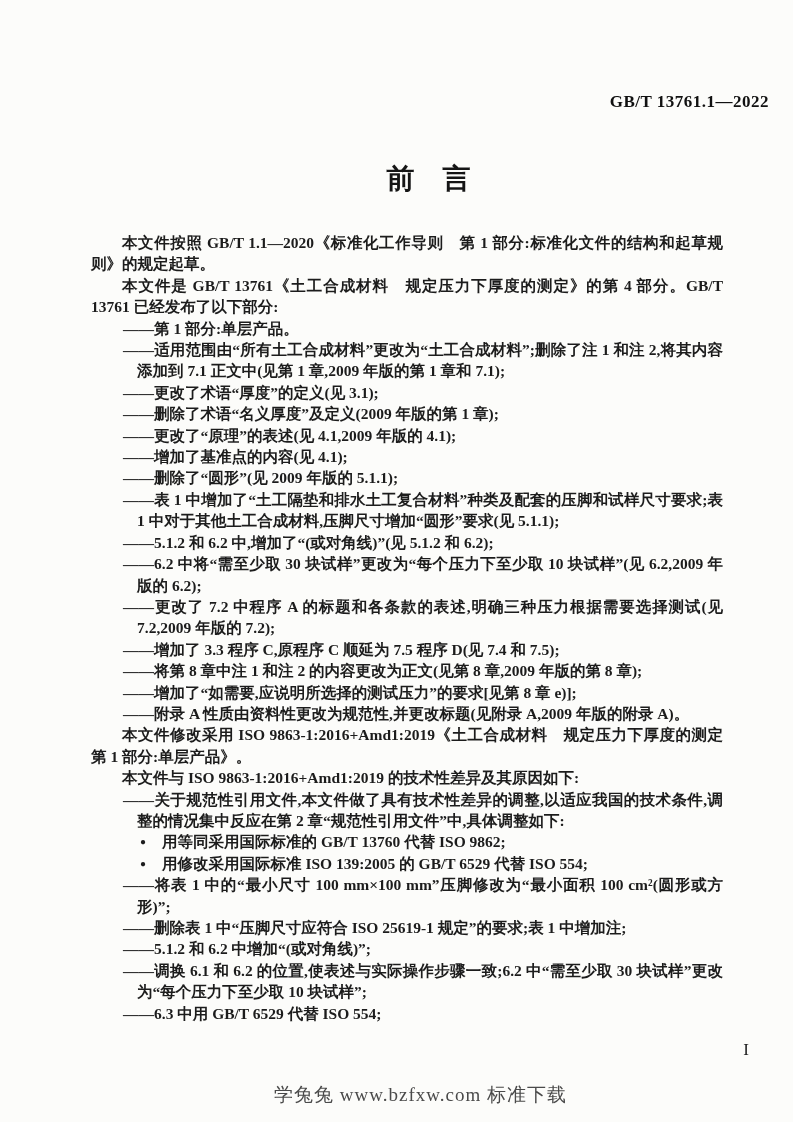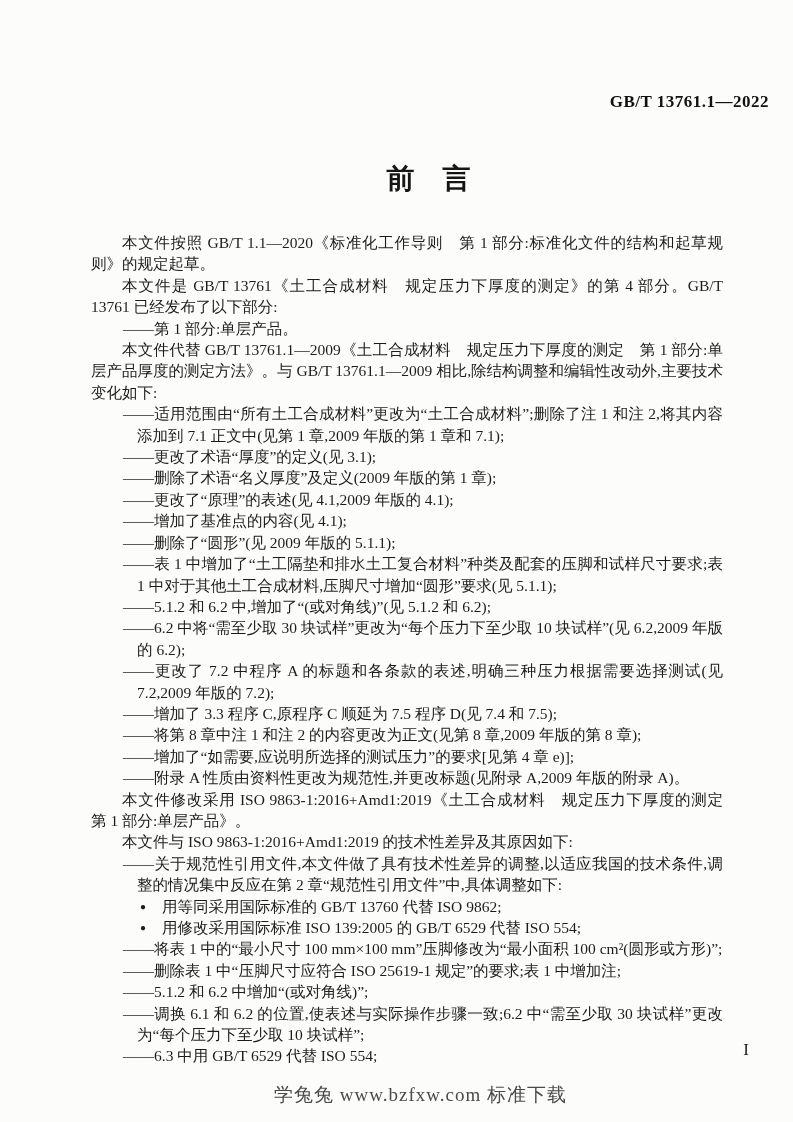--- a/index.html
+++ b/index.html
@@ -41,20 +41,21 @@
     color: #151515;
   }
   .content {
     position: absolute;
     top: 232px;
     left: 91px;
     width: 632px;
     font-size: 15.5px;
     line-height: 21.4px;
     text-align: justify;
+    font-weight: bold;
   }
   .block { margin: 0; }
   .block.para { text-indent: 2em; }
   .block.dash {
     padding-left: 46px;
     text-indent: -14px;
   }
   .block.bullet {
     padding-left: 71px;
     text-indent: -22px;
@@ -91,34 +92,33 @@
 
 <div class="page">
   <div class="header-code">GB/T 13761.1—2022</div>
 
   <h1 class="title">前　言</h1>
 
   <div class="content">
       <div class="block para"><span>本文件按照 GB/T 1.1—2020《标准化工作导则　第 1 部分:标准化文件的结构和起草规则》的规定起草。</span></div>
       <div class="block para"><span>本文件是 GB/T 13761《土工合成材料　规定压力下厚度的测定》的第 4 部分。GB/T 13761 已经发布了以下部分:</span></div>
       <div class="block dash"><span class="marker">——</span><span>第 1 部分:单层产品。</span></div>
-      <div class="block para"><span>本文件代替 GB/T 13761.1—2009《土工合成材料　规定压力下厚度的测定　第 1 部分:单层产品厚度的测定方法》。与 GB/T 13761.1—2009 相比,除结构调整和编辑性改动外,主要技术变化如下:</span></div>
       <div class="block dash"><span class="marker">——</span><span>适用范围由“所有土工合成材料”更改为“土工合成材料”;删除了注 1 和注 2,将其内容添加到 7.1 正文中(见第 1 章,2009 年版的第 1 章和 7.1);</span></div>
       <div class="block dash"><span class="marker">——</span><span>更改了术语“厚度”的定义(见 3.1);</span></div>
       <div class="block dash"><span class="marker">——</span><span>删除了术语“名义厚度”及定义(2009 年版的第 1 章);</span></div>
       <div class="block dash"><span class="marker">——</span><span>更改了“原理”的表述(见 4.1,2009 年版的 4.1);</span></div>
       <div class="block dash"><span class="marker">——</span><span>增加了基准点的内容(见 4.1);</span></div>
       <div class="block dash"><span class="marker">——</span><span>删除了“圆形”(见 2009 年版的 5.1.1);</span></div>
       <div class="block dash"><span class="marker">——</span><span>表 1 中增加了“土工隔垫和排水土工复合材料”种类及配套的压脚和试样尺寸要求;表 1 中对于其他土工合成材料,压脚尺寸增加“圆形”要求(见 5.1.1);</span></div>
       <div class="block dash"><span class="marker">——</span><span>5.1.2 和 6.2 中,增加了“(或对角线)”(见 5.1.2 和 6.2);</span></div>
       <div class="block dash"><span class="marker">——</span><span>6.2 中将“需至少取 30 块试样”更改为“每个压力下至少取 10 块试样”(见 6.2,2009 年版的 6.2);</span></div>
       <div class="block dash"><span class="marker">——</span><span>更改了 7.2 中程序 A 的标题和各条款的表述,明确三种压力根据需要选择测试(见 7.2,2009 年版的 7.2);</span></div>
       <div class="block dash"><span class="marker">——</span><span>增加了 3.3 程序 C,原程序 C 顺延为 7.5 程序 D(见 7.4 和 7.5);</span></div>
       <div class="block dash"><span class="marker">——</span><span>将第 8 章中注 1 和注 2 的内容更改为正文(见第 8 章,2009 年版的第 8 章);</span></div>
-      <div class="block dash"><span class="marker">——</span><span>增加了“如需要,应说明所选择的测试压力”的要求[见第 4 章 e)];</span></div>
+      <div class="block dash"><span class="marker">——</span><span>增加了“如需要,应说明所选择的测试压力”的要求[见第 8 章 e)];</span></div>
       <div class="block dash"><span class="marker">——</span><span>附录 A 性质由资料性更改为规范性,并更改标题(见附录 A,2009 年版的附录 A)。</span></div>
       <div class="block para"><span>本文件修改采用 ISO 9863-1:2016+Amd1:2019《土工合成材料　规定压力下厚度的测定　第 1 部分:单层产品》。</span></div>
       <div class="block para"><span>本文件与 ISO 9863-1:2016+Amd1:2019 的技术性差异及其原因如下:</span></div>
       <div class="block dash"><span class="marker">——</span><span>关于规范性引用文件,本文件做了具有技术性差异的调整,以适应我国的技术条件,调整的情况集中反应在第 2 章“规范性引用文件”中,具体调整如下:</span></div>
       <div class="block bullet"><span class="marker">●</span><span>用等同采用国际标准的 GB/T 13760 代替 ISO 9862;</span></div>
       <div class="block bullet"><span class="marker">●</span><span>用修改采用国际标准 ISO 139:2005 的 GB/T 6529 代替 ISO 554;</span></div>
       <div class="block dash"><span class="marker">——</span><span>将表 1 中的“最小尺寸 100 mm×100 mm”压脚修改为“最小面积 100 cm²(圆形或方形)”;</span></div>
       <div class="block dash"><span class="marker">——</span><span>删除表 1 中“压脚尺寸应符合 ISO 25619-1 规定”的要求;表 1 中增加注;</span></div>
       <div class="block dash"><span class="marker">——</span><span>5.1.2 和 6.2 中增加“(或对角线)”;</span></div>
       <div class="block dash"><span class="marker">——</span><span>调换 6.1 和 6.2 的位置,使表述与实际操作步骤一致;6.2 中“需至少取 30 块试样”更改为“每个压力下至少取 10 块试样”;</span></div>

